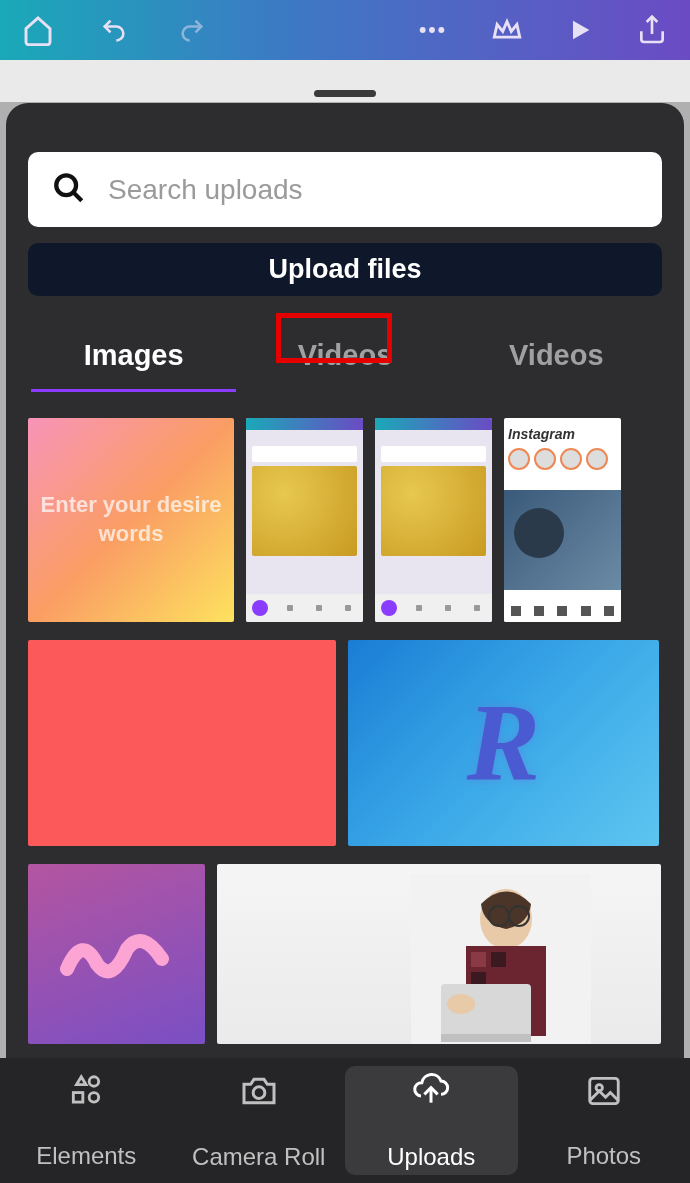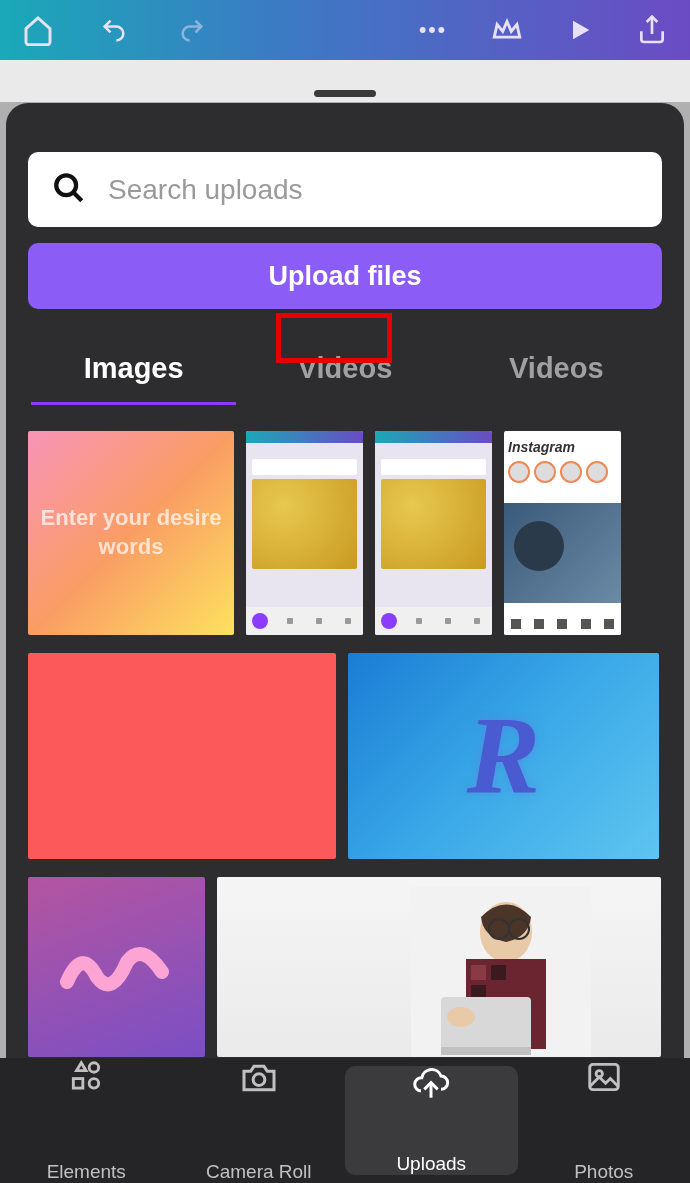--- a/index.html
+++ b/index.html
@@ -48,24 +48,24 @@
       align-items: center;
       padding: 0 24px;
       gap: 22px;
     }
     .search-input {
       border: none; outline: none; flex: 1;
       font-size: 28px; color: #333; background: transparent;
     }
     .search-input::placeholder { color: #9a9a9a; }
     .upload-btn {
-      background: #8b5cf6;
+      background: #0f172a;
       color: #fff;
       border: none;
-      height: 66px;
+      height: 53px;
       border-radius: 10px;
       font-size: 27px;
       font-weight: 700;
       margin-top: 16px;
       cursor: pointer;
     }
     .tabs {
       display: flex;
       margin-top: 24px;
       height: 70px;
@@ -161,24 +161,24 @@
       bottom: 0; left: 0; right: 0;
       height: 125px;
       background: #252527;
       display: flex;
     }
     .nav-item {
       flex: 1;
       display: flex;
       flex-direction: column;
       align-items: center;
-      justify-content: space-between;
+      justify-content: center;
       gap: 26px;
       color: #c0c0c0;
-      font-size: 19px;
+      font-size: 24px;
       cursor: pointer;
     }
     .nav-item.active {
       background: #3b3b3d;
       color: #fff;
       border-radius: 10px;
       margin: 8px 0;
     }
   </style>
 </head>

